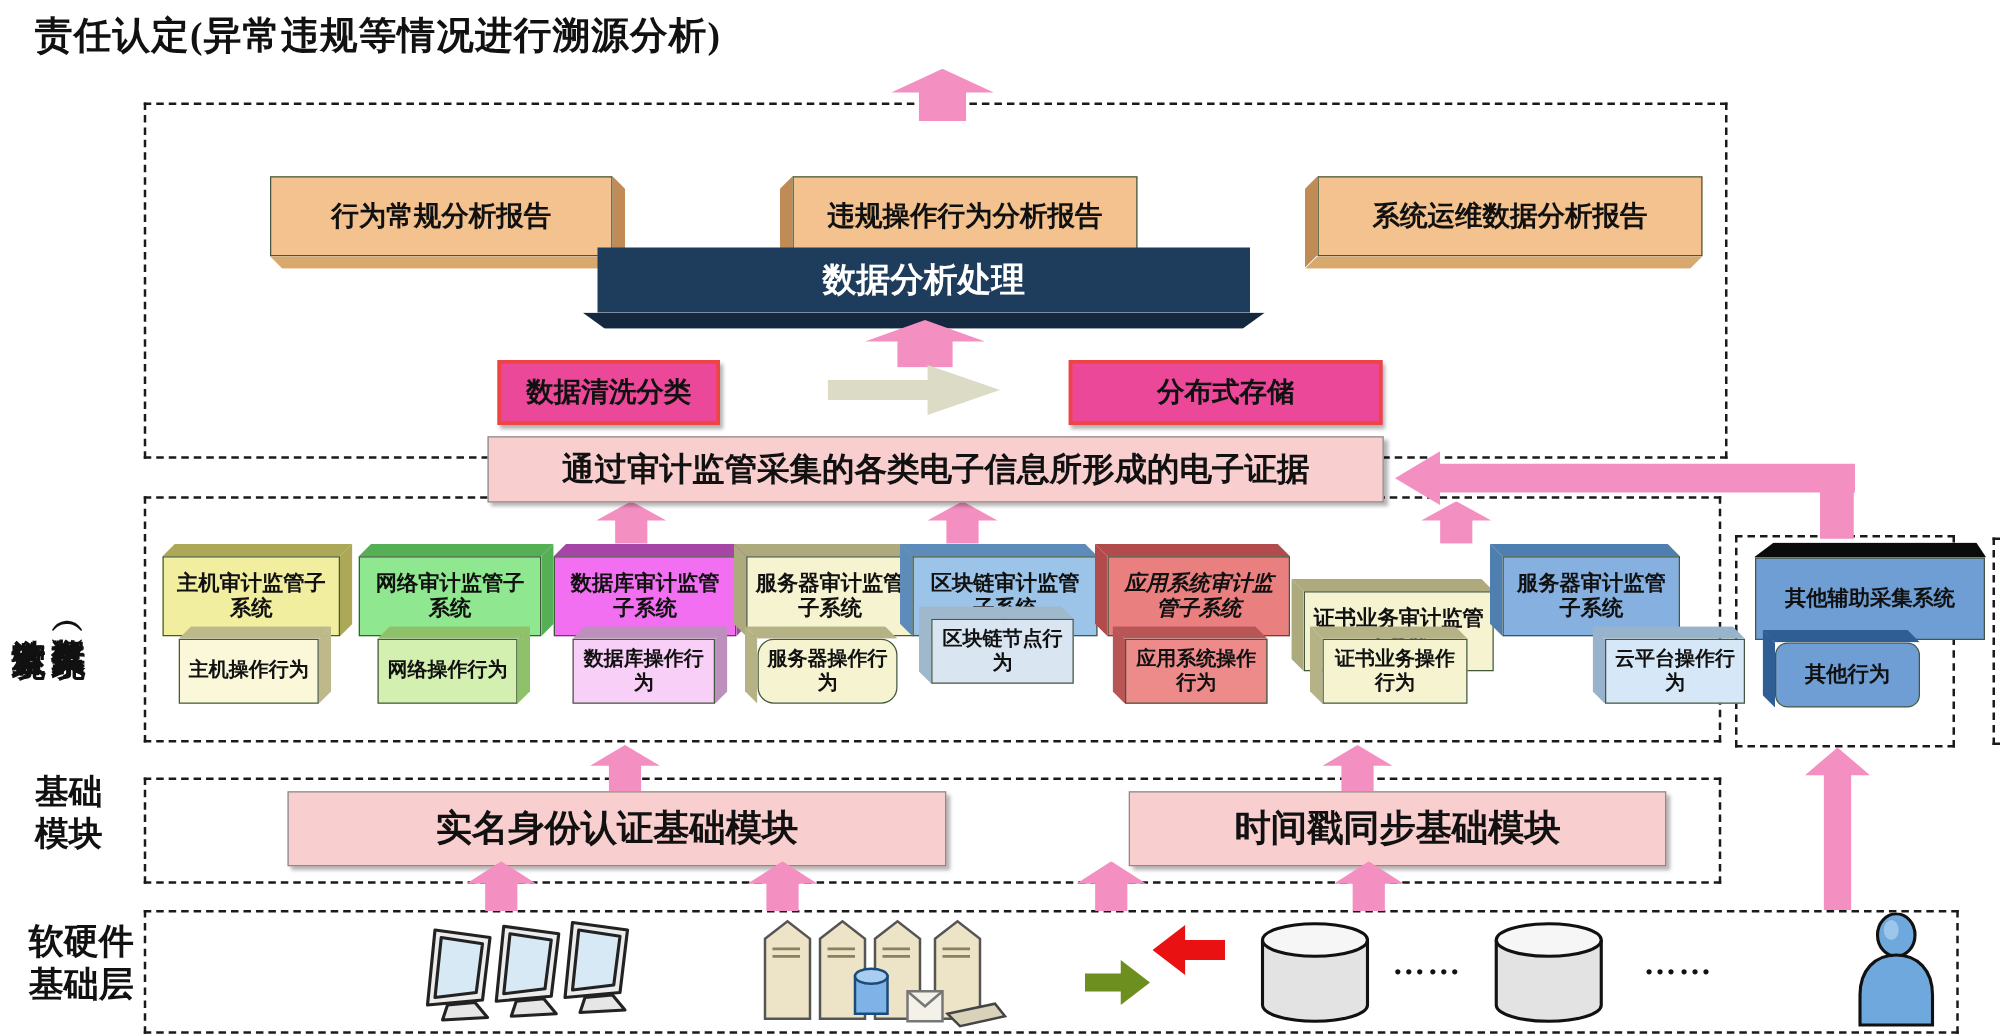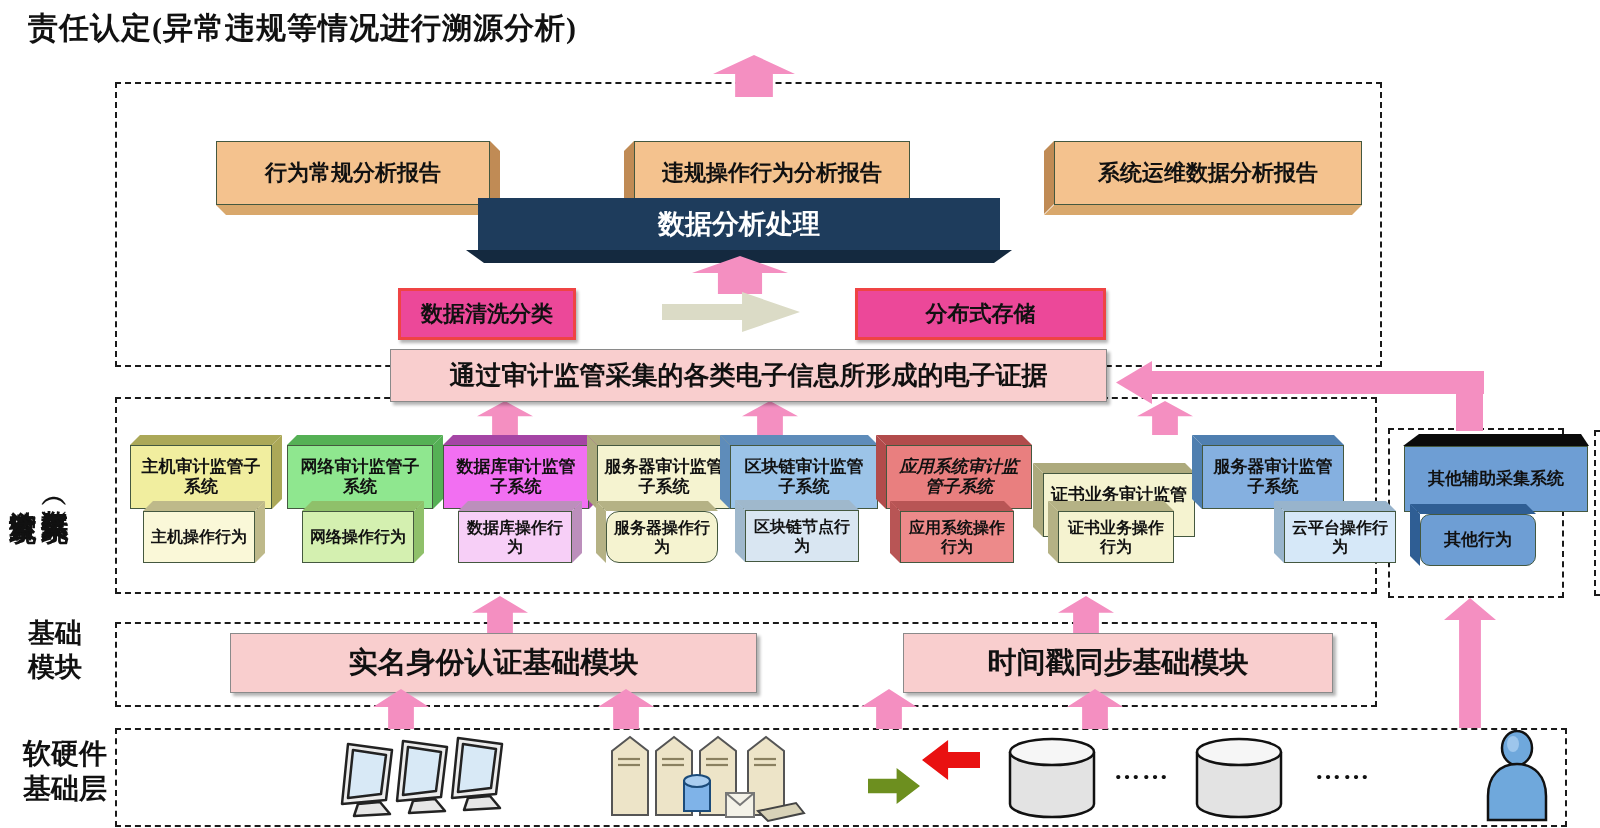--- a/index.html
+++ b/index.html
@@ -170,21 +170,21 @@
   <div class="box3d l s4m submain" style="left:597px;top:445px;width:120px;">
       <span>服务器审计监管子系统</span>
     </div>
   <div class="box3d l s4b subbeh" style="left:606px;top:511px;width:102px;border-radius:13px;">
       <span>服务器操作行为</span>
     </div>
 
   <div class="box3d l s5m submain" style="left:730px;top:445px;width:134px;">
       <span>区块链审计监管子系统</span>
     </div>
-  <div class="box3d l s5b subbeh" style="left:745px;top:510px;width:104px;">
+  <div class="box3d l s5b subbeh" style="left:745px;top:495px;width:104px;">
       <span>区块链节点行为</span>
     </div>
 
   <div class="box3d l s6m submain" style="left:886px;top:445px;width:132px;font-style:italic;">
       <span>应用系统审计监管子系统</span>
     </div>
   <div class="box3d l s6b subbeh" style="left:900px;top:511px;width:104px;">
       <span>应用系统操作行为</span>
     </div>
 

